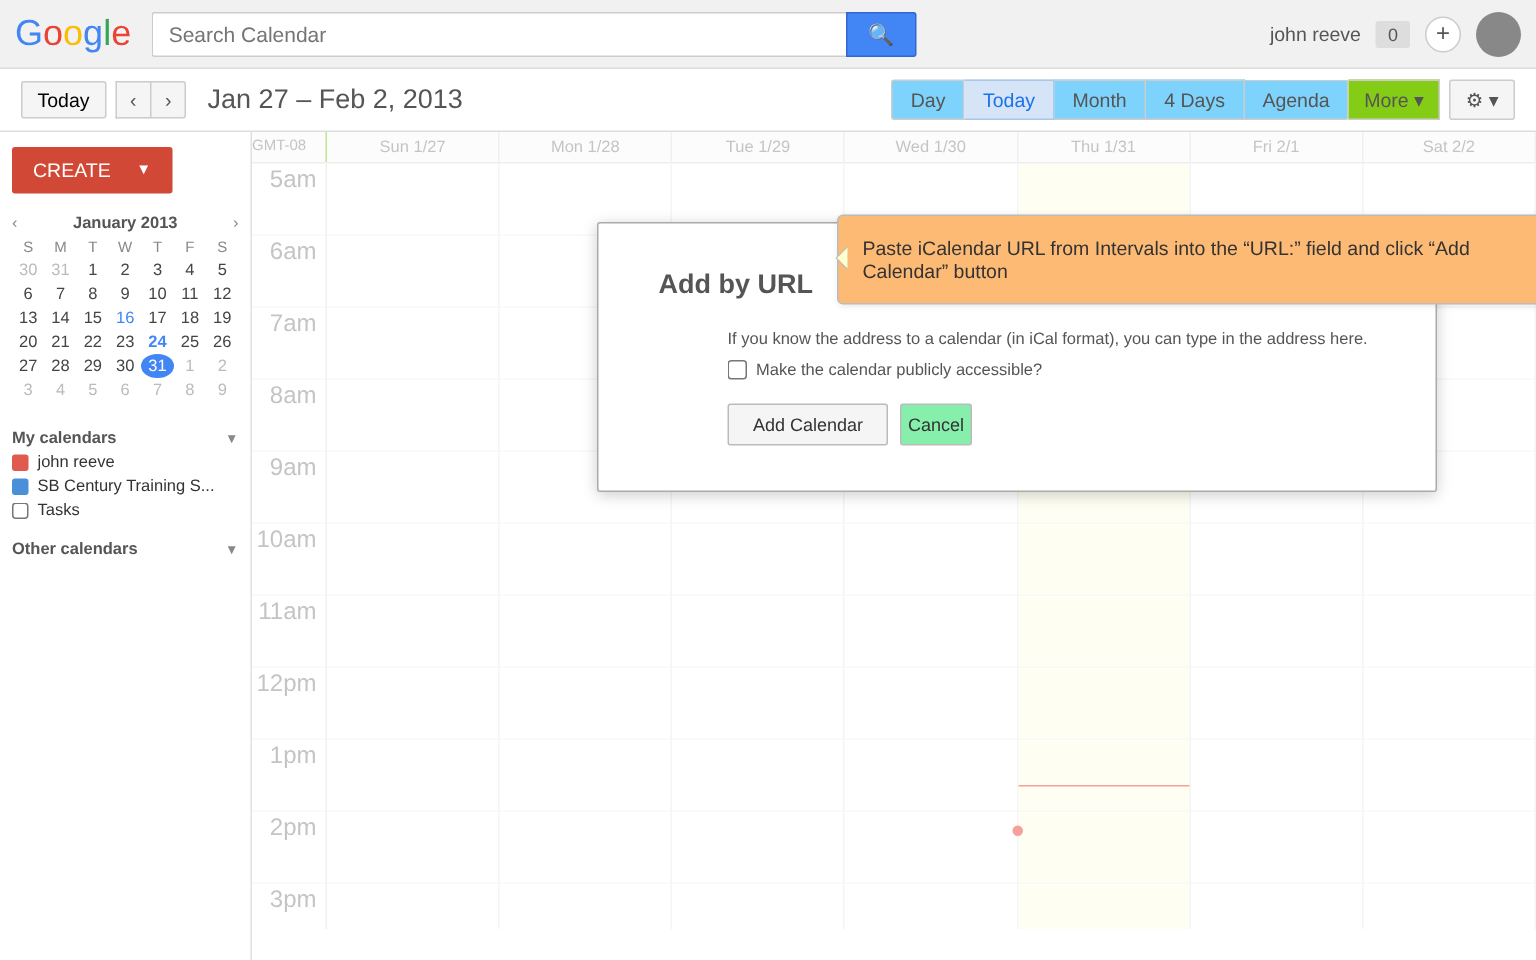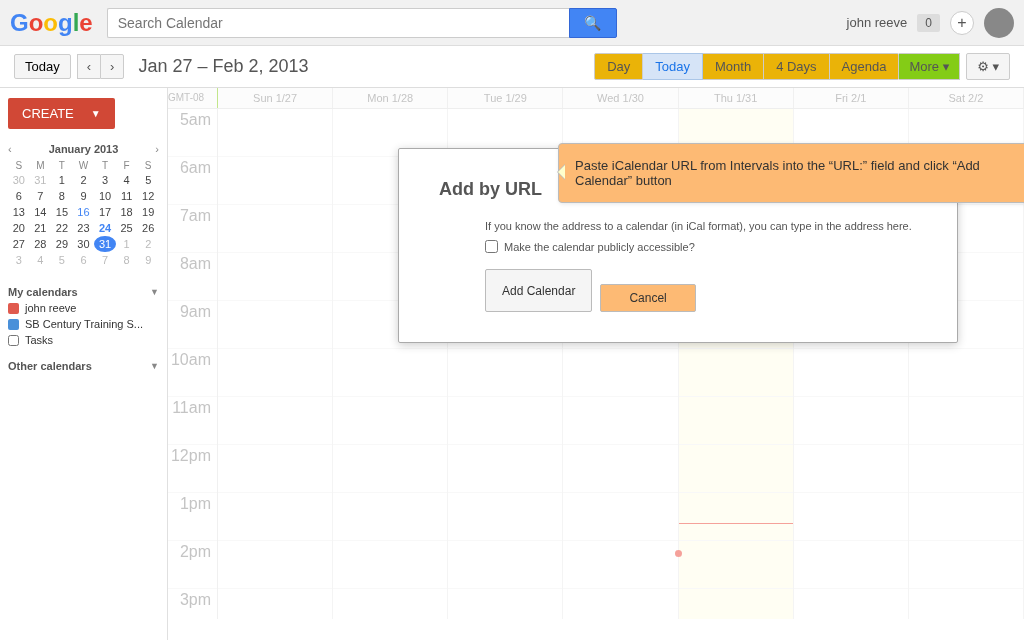--- a/index.html
+++ b/index.html
@@ -3,21 +3,21 @@
   <meta charset="utf-8">
   <style>
     * { box-sizing: border-box; margin: 0; padding: 0; }
     body { font-family: Arial, sans-serif; font-size: 13px; color: #222; background: #fff; width: 1024px; height: 640px; overflow: hidden; }
 
     
     #header {
       display: flex; align-items: center; padding: 6px 10px; border-bottom: 1px solid #ddd;
       background: #f1f1f1; height: 46px;
     }
-    #logo { font-size: 24px; font-weight: bold; margin-right: 14px; }
+    #logo { font-size: 24px; font-weight: normal; margin-right: 14px; }
     #logo span.g { color: #4285F4; }
     #logo span.o1 { color: #EA4335; }
     #logo span.o2 { color: #FBBC05; }
     #logo span.g2 { color: #4285F4; }
     #logo span.l { color: #34A853; }
     #logo span.e { color: #EA4335; }
     #search-bar { display: flex; flex: 1; max-width: 510px; margin-right: auto; }
     #search-input { flex: 1; padding: 6px 10px; border: 1px solid #ccc; border-right: none; border-radius: 2px 0 0 2px; font-size: 14px; color: #555; background: #fff; outline: none; }
     #search-btn { background: #4285F4; border: 1px solid #3367d6; color: #fff; padding: 6px 14px; border-radius: 0 2px 2px 0; cursor: pointer; font-size: 14px; }
     #user-area { display: flex; align-items: center; gap: 10px; font-size: 13px; color: #555; }
@@ -29,21 +29,21 @@
     #subheader {
       display: flex; align-items: center; padding: 8px 14px; border-bottom: 1px solid #ddd; background: #fff; height: 42px;
     }
     .nav-btn { background: #f5f5f5; border: 1px solid #ccc; padding: 4px 9px; cursor: pointer; font-size: 13px; color: #555; }
     .nav-btn:first-child { border-radius: 2px 0 0 2px; }
     .today-btn { background: #f5f5f5; border: 1px solid #ccc; padding: 4px 10px; border-radius: 2px; cursor: pointer; margin-right: 6px; font-size: 13px; }
     .arr-left { border-radius: 0; border-right: none; }
     .arr-right { border-radius: 0 2px 2px 0; }
     #date-range { margin: 0 14px; font-size: 18px; color: #555; font-weight: 300; }
     .view-btns { display: flex; margin-left: auto; gap: 0; }
-    .view-btn { background: #eab308; border: 1px solid #ccc; border-left: none; padding: 5px 12px; cursor: pointer; font-size: 13px; color: #555; }
+    .view-btn { background: #7dd3fc; border: 1px solid #ccc; border-left: none; padding: 5px 12px; cursor: pointer; font-size: 13px; color: #555; }
     .view-btn:first-child { border-left: 1px solid #ccc; border-radius: 2px 0 0 2px; }
     .view-btn:last-child { border-radius: 0 2px 2px 0; }
     .view-btn.active { background: #d6e4f7; color: #1a73e8; border-color: #aac6e8; }
     .more-btn { background: #84cc16; border: 1px solid #ccc; border-left: none; padding: 5px 10px; cursor: pointer; font-size: 13px; color: #555; }
     .settings-btn { background: #f5f5f5; border: 1px solid #ccc; padding: 5px 10px; border-radius: 2px; cursor: pointer; margin-left: 6px; font-size: 13px; color: #555; }
 
     
     #main { display: flex; height: calc(640px - 88px); }
 
     
@@ -124,21 +124,21 @@
     }
 
     .url-row { display: flex; align-items: center; margin-bottom: 8px; }
     .url-label { font-size: 13px; color: #555; margin-right: 10px; min-width: 36px; text-align: right; }
     .url-input { flex: 1; border: 2px solid #c8a000; padding: 4px 6px; font-size: 12px; color: #555; outline: none; background: #fff; }
     .url-hint { font-size: 11px; color: #555; margin-bottom: 8px; margin-left: 46px; }
     .public-check { display: flex; align-items: center; gap: 6px; font-size: 11px; color: #555; margin-bottom: 16px; margin-left: 46px; }
 
     .dialog-btns { display: flex; gap: 8px; margin-left: 46px; }
     .add-cal-btn { background: #f5f5f5; border: 1px solid #bbb; border-radius: 2px; padding: 6px 16px; font-size: 12px; cursor: pointer; color: #333; }
-    .cancel-btn { background: #fdba74; border: 1px solid #bbb; border-radius: 2px; padding: 6px 28px; font-size: 12px; cursor: pointer; color: #333; margin-top: 15px; }
+    .cancel-btn { background: #86efac; border: 1px solid #bbb; border-radius: 2px; padding: 6px 4px; font-size: 12px; cursor: pointer; color: #333; }
 
     
     ::-webkit-scrollbar { width: 8px; }
     ::-webkit-scrollbar-thumb { background: #ccc; border-radius: 4px; }
   </style>
 </head>
 <body>
 
 <div id="header">
   <div id="logo">

